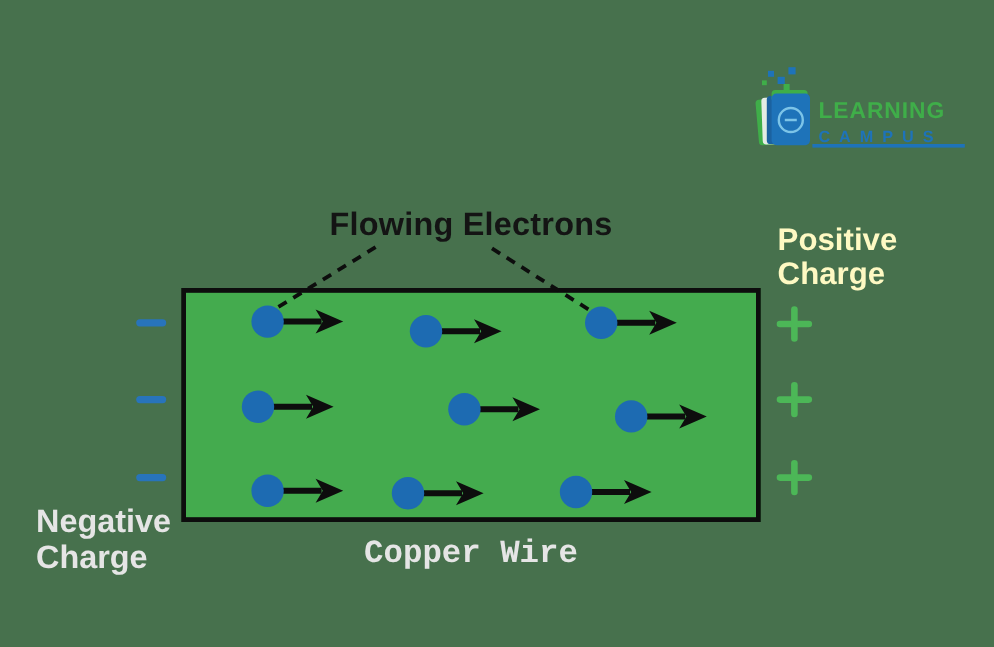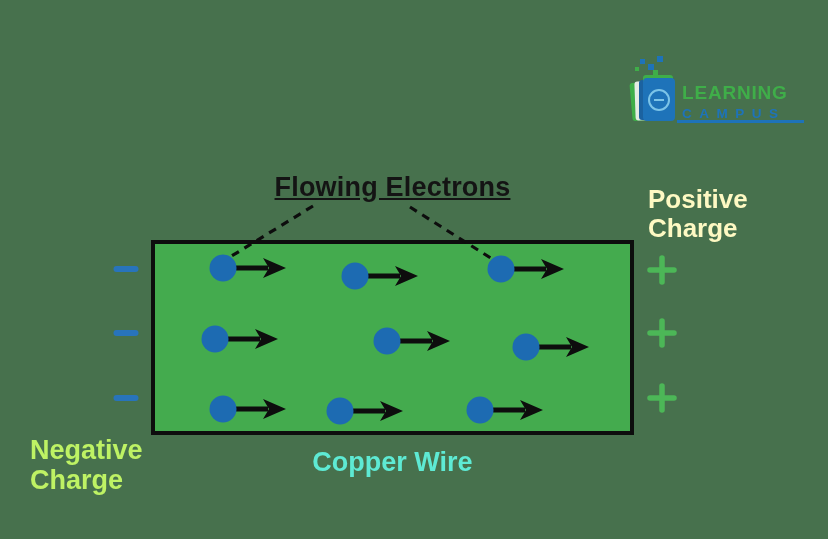--- a/index.html
+++ b/index.html
@@ -107,23 +107,23 @@
       <g>
         <line x1="650" y1="333" x2="674" y2="333" stroke="#4cb757" stroke-width="5.5" stroke-linecap="round"></line>
         <line x1="662" y1="321" x2="662" y2="345" stroke="#4cb757" stroke-width="5.5" stroke-linecap="round"></line>
       </g>
       <g>
         <line x1="650" y1="398" x2="674" y2="398" stroke="#4cb757" stroke-width="5.5" stroke-linecap="round"></line>
         <line x1="662" y1="386" x2="662" y2="410" stroke="#4cb757" stroke-width="5.5" stroke-linecap="round"></line>
       </g>
     </svg>
 
-  <div class="title" style="color: rgb(20, 20, 20); text-decoration: underline;">Flowing Electrons</div>
-  <div class="wire-label" style="color: #5eead4;">Copper Wire</div>
-  <div class="neg-label" style="color: #bef264; margin-top: 16px;">
+  <div class="title" style="color: rgb(20, 20, 20);">Flowing Electrons</div>
+  <div class="wire-label" style="color: #e5e5e5; font-family: Liberation Mono, monospace;">Copper Wire</div>
+  <div class="neg-label" style="color: #e5e5e5;">
     <div>Negative</div>
     <div>Charge</div>
   </div>
   <div class="pos-label" style="color: #fef9c3;">
     <div>Positive</div>
     <div>Charge</div>
   </div>
 
 </div>
 

